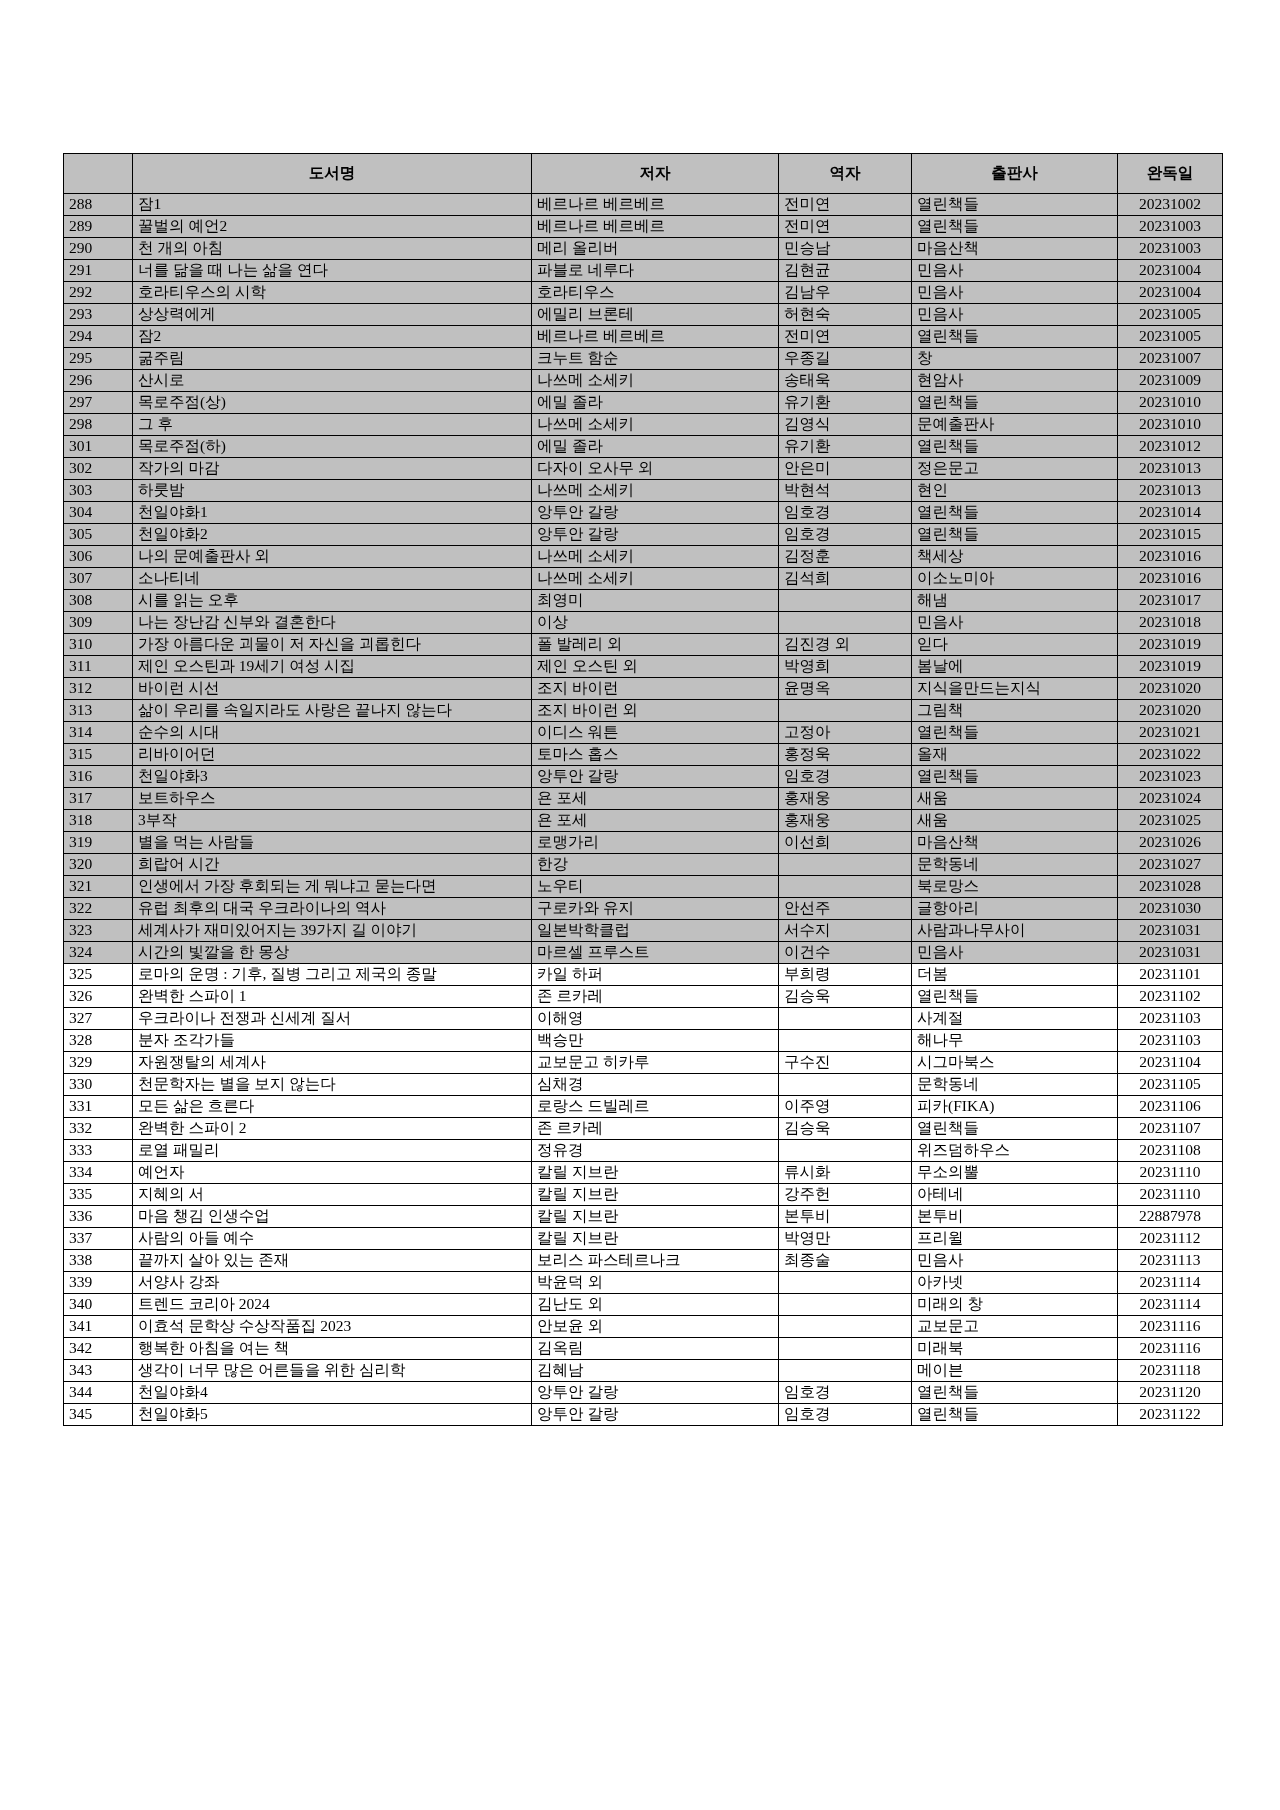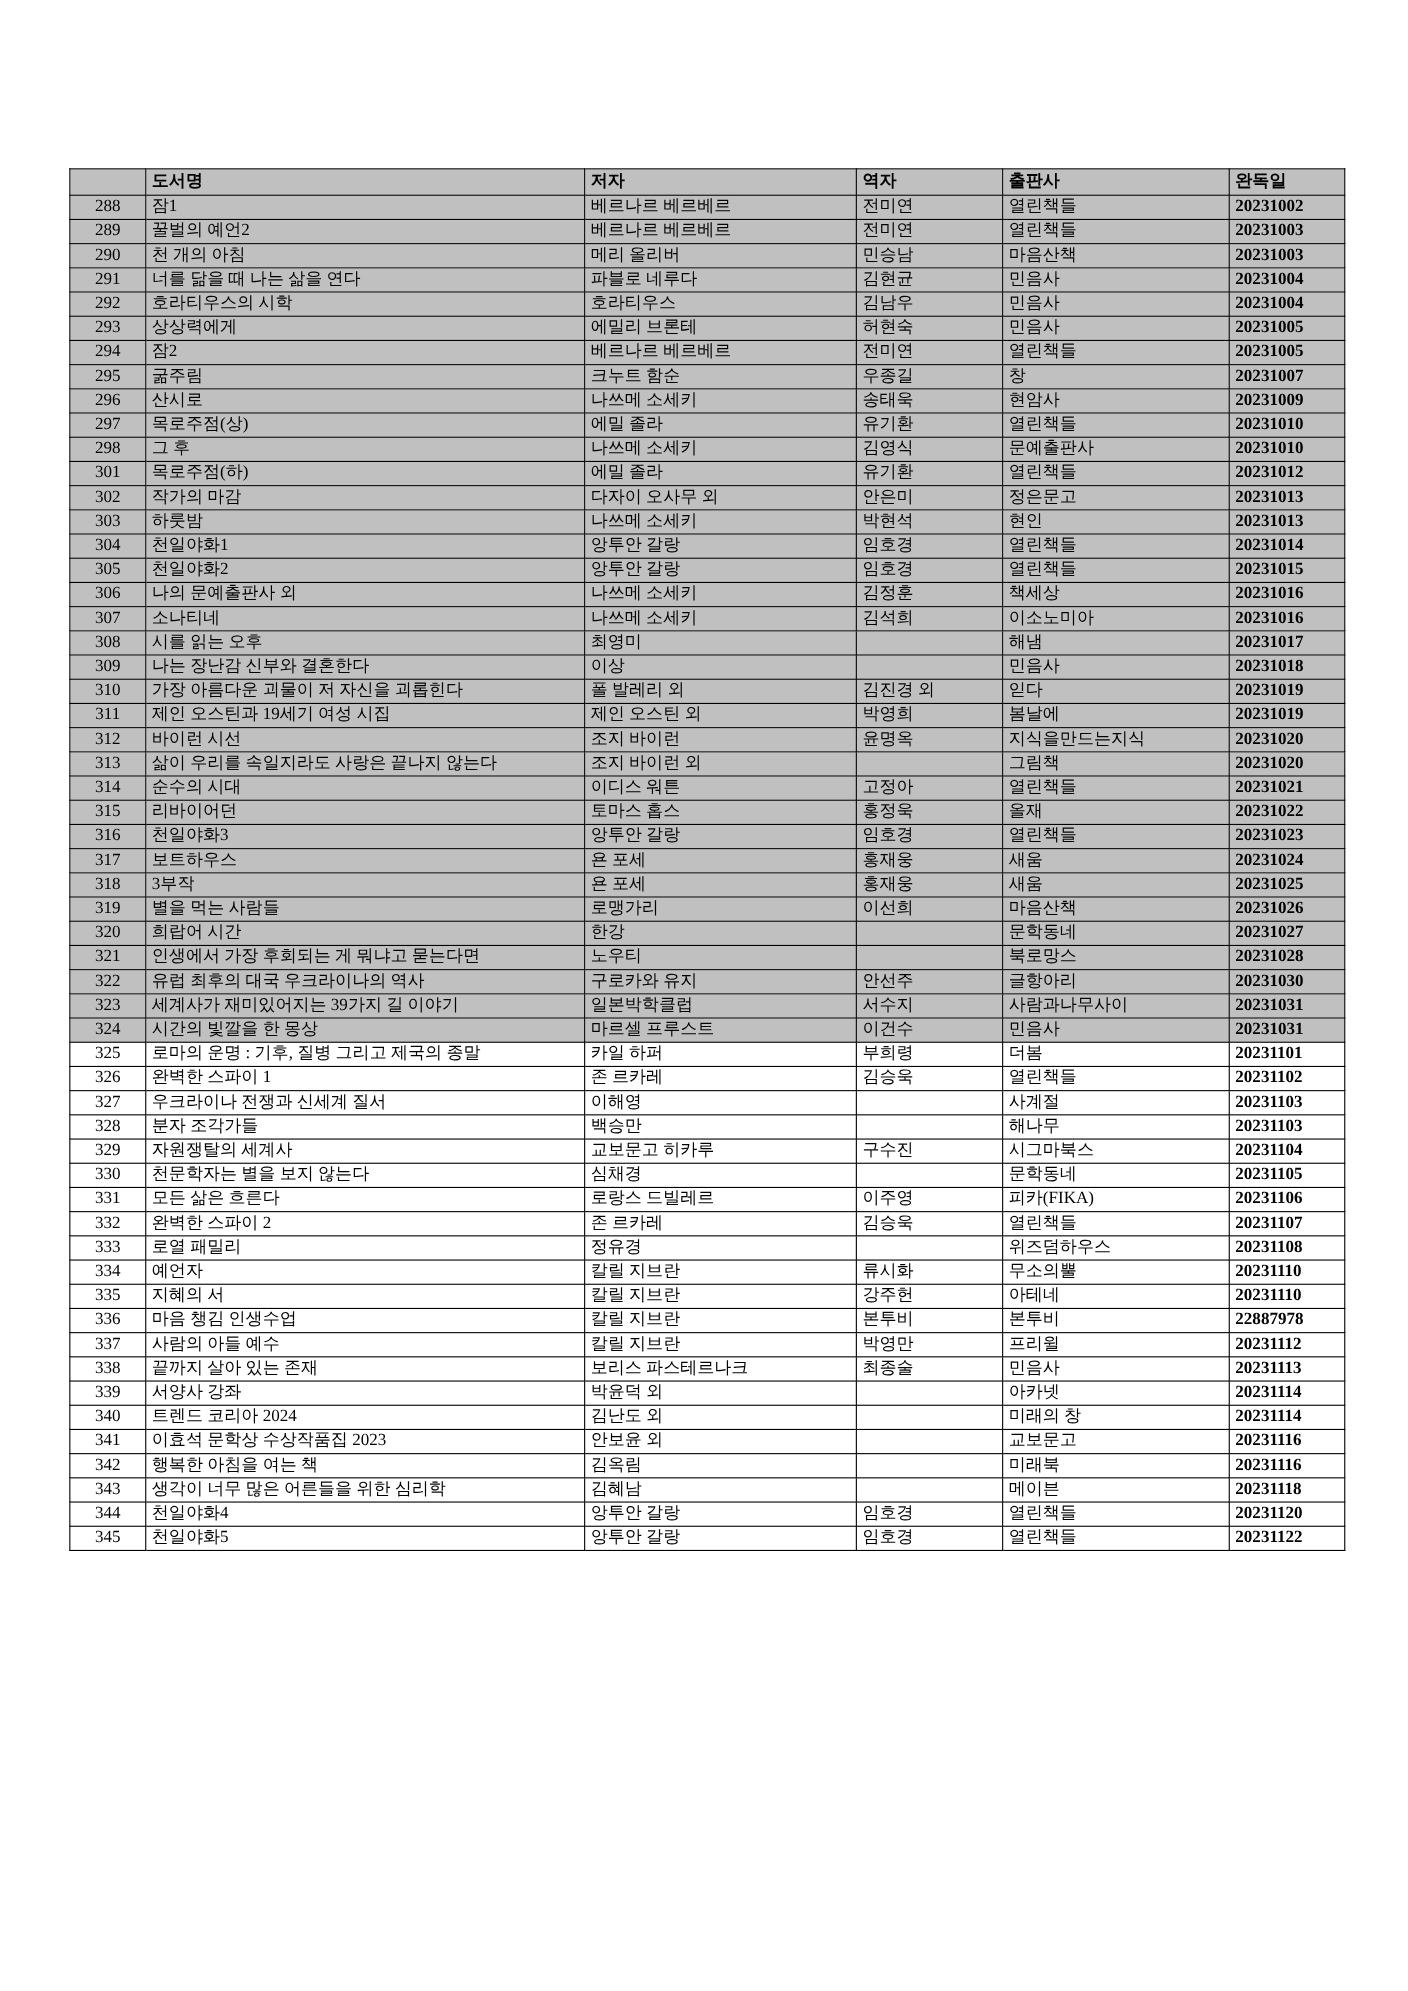--- a/index.html
+++ b/index.html
@@ -40,35 +40,34 @@
     border: 1px solid #000000;
     padding: 2px 5px 3px 5px;
     height: 22px;
     box-sizing: border-box;
     white-space: nowrap;
     overflow: hidden;
     vertical-align: middle;
   }
   table.booklist thead th {
     background: #c0c0c0;
-    text-align: left;
+    text-align: center;
     font-weight: bold;
     font-size: 15.5px;
-    height: 24px;
+    height: 40px;
   }
   table.booklist thead th.blank-head {
     background: #c0c0c0;
   }
   table.booklist td.idx {
+    text-align: left;
+  }
+  table.booklist td.date {
     text-align: center;
-  }
-  table.booklist td.date {
-    text-align: left;
     letter-spacing: 0px;
-    font-weight: bold;
   }
   table.booklist tr.shaded td {
     background: #c0c0c0;
   }
   table.booklist tr.plain td {
     background: #ffffff;
   }
 </style>
 </head>
 <body>

